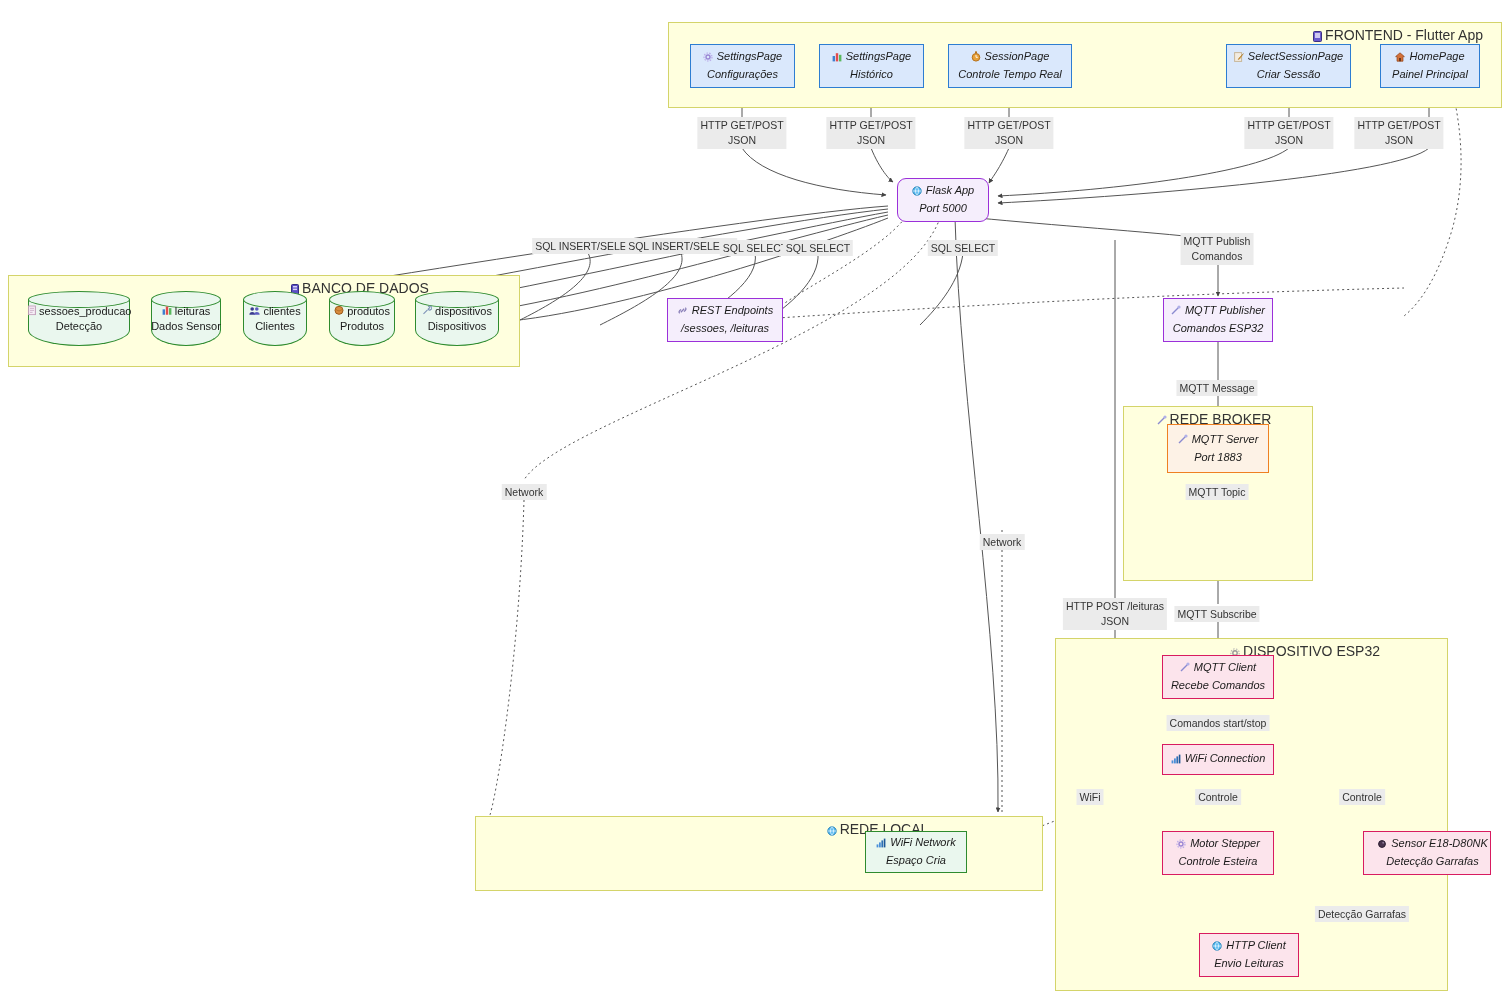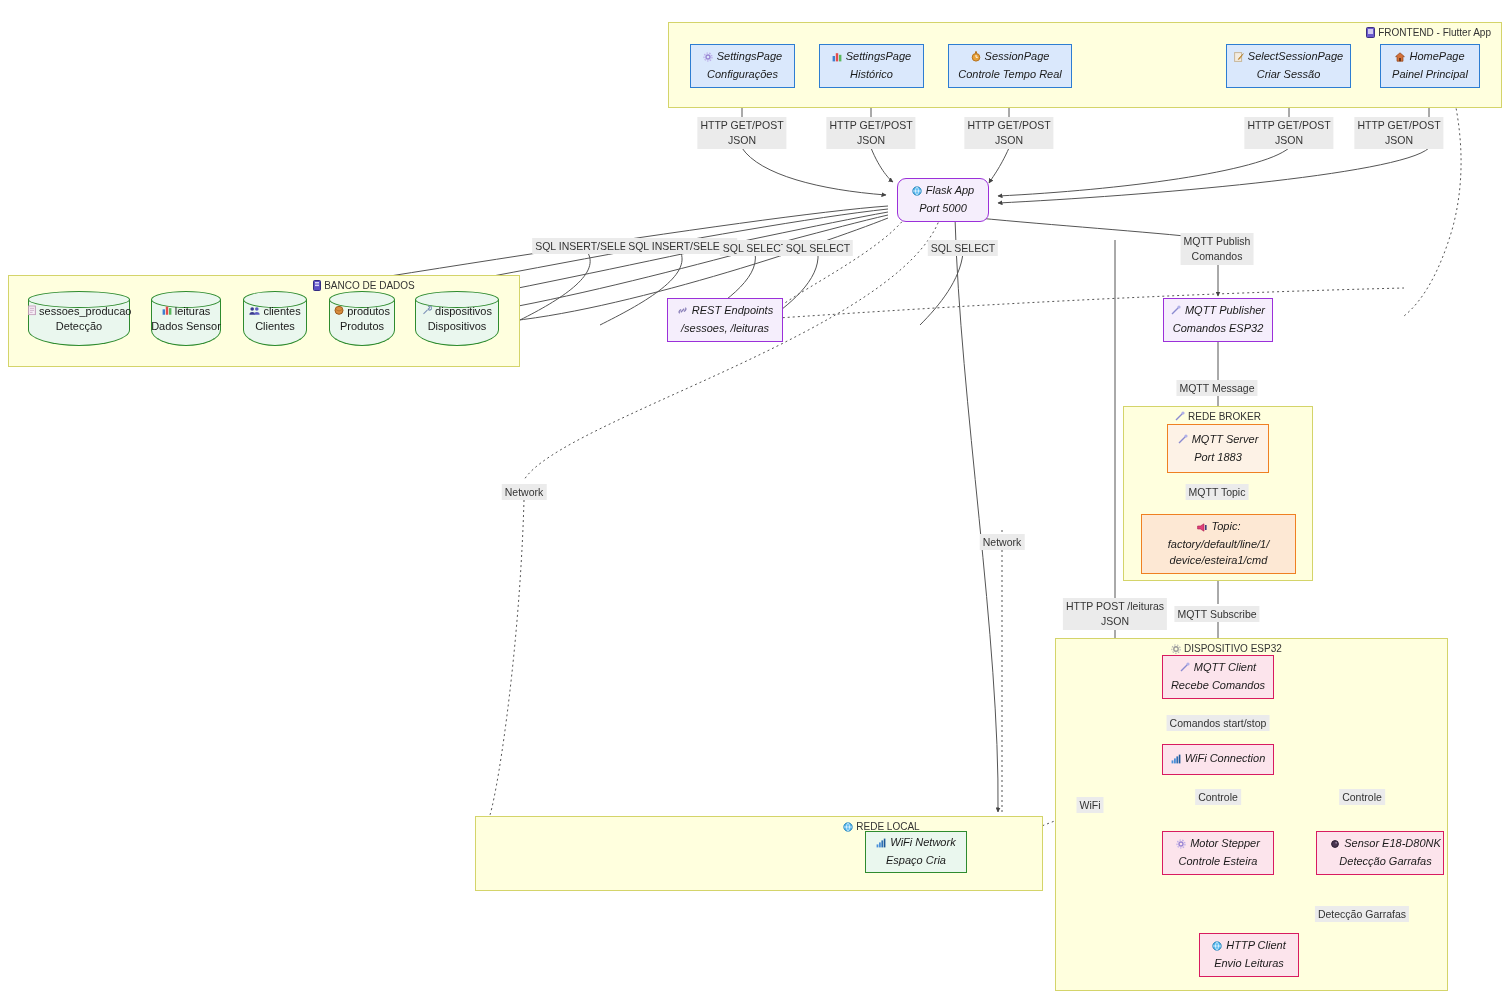--- a/index.html
+++ b/index.html
@@ -23,23 +23,23 @@
   }
   
   .container {
     position: absolute;
     background: #ffffde;
     border: 1px solid #d4d46a;
   }
   .container-title {
     position: absolute;
     top: 4px;
-    left: 0; right: 0;
+    left: 0; right: 8px;
     text-align: center;
-    font-size: 10px;
+    font-size: 14px;
     color: #333333;
     white-space: nowrap;
   }
   .container-title.right {
     text-align: right;
     padding-right: 10px;
   }
   .ctitle-icon {
     display: inline-block;
     vertical-align: -2px;
@@ -237,21 +237,21 @@
       <span class="ctitle-icon">
         <svg width="10" height="11" viewBox="0 0 10 11">
             <path d="M1 9 L5 5 M5 5 L8 2" stroke="#8a8ad0" stroke-width="1.4" fill="none"></path>
             <circle cx="8" cy="2" r="1.6" fill="#b0b0e8"></circle>
           </svg>
       </span><span>REDE BROKER</span>
     </div>
   </div>
 
   <div class="container" style="left:1055px; top:638px; width:393px; height:353px;">
-    <div class="container-title" style="text-align:left; padding-left:115px;">
+    <div class="container-title" style="text-align:center; padding-left:115px;">
       <span class="ctitle-icon">
         <svg width="10" height="10" viewBox="0 0 10 10">
             <circle cx="5" cy="5" r="2.2" fill="none" stroke="#999" stroke-width="1.4"></circle>
             <circle cx="5" cy="5" r="4.2" fill="none" stroke="#b5b5b5" stroke-width="1.1" stroke-dasharray="1.5,1.4"></circle>
           </svg>
       </span><span>DISPOSITIVO ESP32</span>
     </div>
   </div>
 
   <div class="container" style="left:475px; top:816px; width:568px; height:75px;">
@@ -451,32 +451,20 @@
       <span class="nicon">
         <svg width="10" height="11" viewBox="0 0 10 11">
             <path d="M1 9 L5 5 M5 5 L8 2" stroke="#8a8ad0" stroke-width="1.4" fill="none"></path>
             <circle cx="8" cy="2" r="1.6" fill="#b0b0e8"></circle>
           </svg>
       </span><span>MQTT Server</span>
     </div>
     <div class="line2">Port 1883</div>
   </div>
 
-  <div class="node n-orange2" style="left:1141px; top:514px; width:155px; height:60px;">
-    <div class="line1">
-      <span class="nicon">
-        <svg width="11" height="9" viewBox="0 0 11 9">
-            <path d="M0.6 3 H3.4 L7 0.8 V8.2 L3.4 6 H0.6 Z" fill="#e0407a" stroke="#a81a4e" stroke-width="0.6"></path>
-            <rect x="8" y="2" width="1.6" height="5" fill="#3f3f7a"></rect>
-          </svg>
-      </span><span>Topic:</span>
-    </div>
-    <div class="line2">factory/default/line/1/</div>
-    <div class="line3">device/esteira1/cmd</div>
-  </div>
 
   <div class="node n-pink" style="left:1162px; top:655px; width:112px; height:44px;">
     <div class="line1">
       <span class="nicon">
         <svg width="10" height="11" viewBox="0 0 10 11">
             <path d="M1 9 L5 5 M5 5 L8 2" stroke="#8a8ad0" stroke-width="1.4" fill="none"></path>
             <circle cx="8" cy="2" r="1.6" fill="#b0b0e8"></circle>
           </svg>
       </span><span>MQTT Client</span>
     </div>
@@ -501,21 +489,21 @@
       <span class="nicon">
         <svg width="10" height="10" viewBox="0 0 10 10">
             <circle cx="5" cy="5" r="2" fill="none" stroke="#9a86d4" stroke-width="1.4"></circle>
             <circle cx="5" cy="5" r="4" fill="none" stroke="#b9a9e8" stroke-width="1.2" stroke-dasharray="1.5,1.3"></circle>
           </svg>
       </span><span>Motor Stepper</span>
     </div>
     <div class="line2">Controle Esteira</div>
   </div>
 
-  <div class="node n-pink" style="left:1316px; top:831px; width:128px; height:44px;padding-left:11px;">
+  <div class="node n-pink" style="left:1363px; top:831px; width:128px; height:44px;padding-left:11px;">
     <div class="line1">
       <span class="nicon">
         <svg width="10" height="10" viewBox="0 0 10 10">
             <circle cx="5" cy="5" r="3.4" fill="#4a3550" stroke="#2a1c30"></circle>
             <circle cx="6.2" cy="3.8" r="1" fill="#8d7a96"></circle>
           </svg>
       </span><span>Sensor E18-D80NK</span>
     </div>
     <div class="line2">Detecção Garrafas</div>
   </div>
@@ -604,21 +592,21 @@
   <div class="elabel" style="left:524px; top:484px;">
     <span>Network</span>
   </div>
   <div class="elabel" style="left:1002px; top:534px;">
     <span>Network</span>
   </div>
 
   <div class="elabel" style="left:1218px; top:715px;">
     <span>Comandos start/stop</span>
   </div>
-  <div class="elabel" style="left:1090px; top:789px;margin-top:8px;">
+  <div class="elabel" style="left:1090px; top:789px;">
     <span>WiFi</span>
   </div>
   <div class="elabel" style="left:1218px; top:789px;">
     <span>Controle</span>
   </div>
   <div class="elabel" style="left:1362px; top:789px;">
     <span>Controle</span>
   </div>
   <div class="elabel" style="left:1362px; top:906px;">
     <span>Detecção Garrafas</span>

